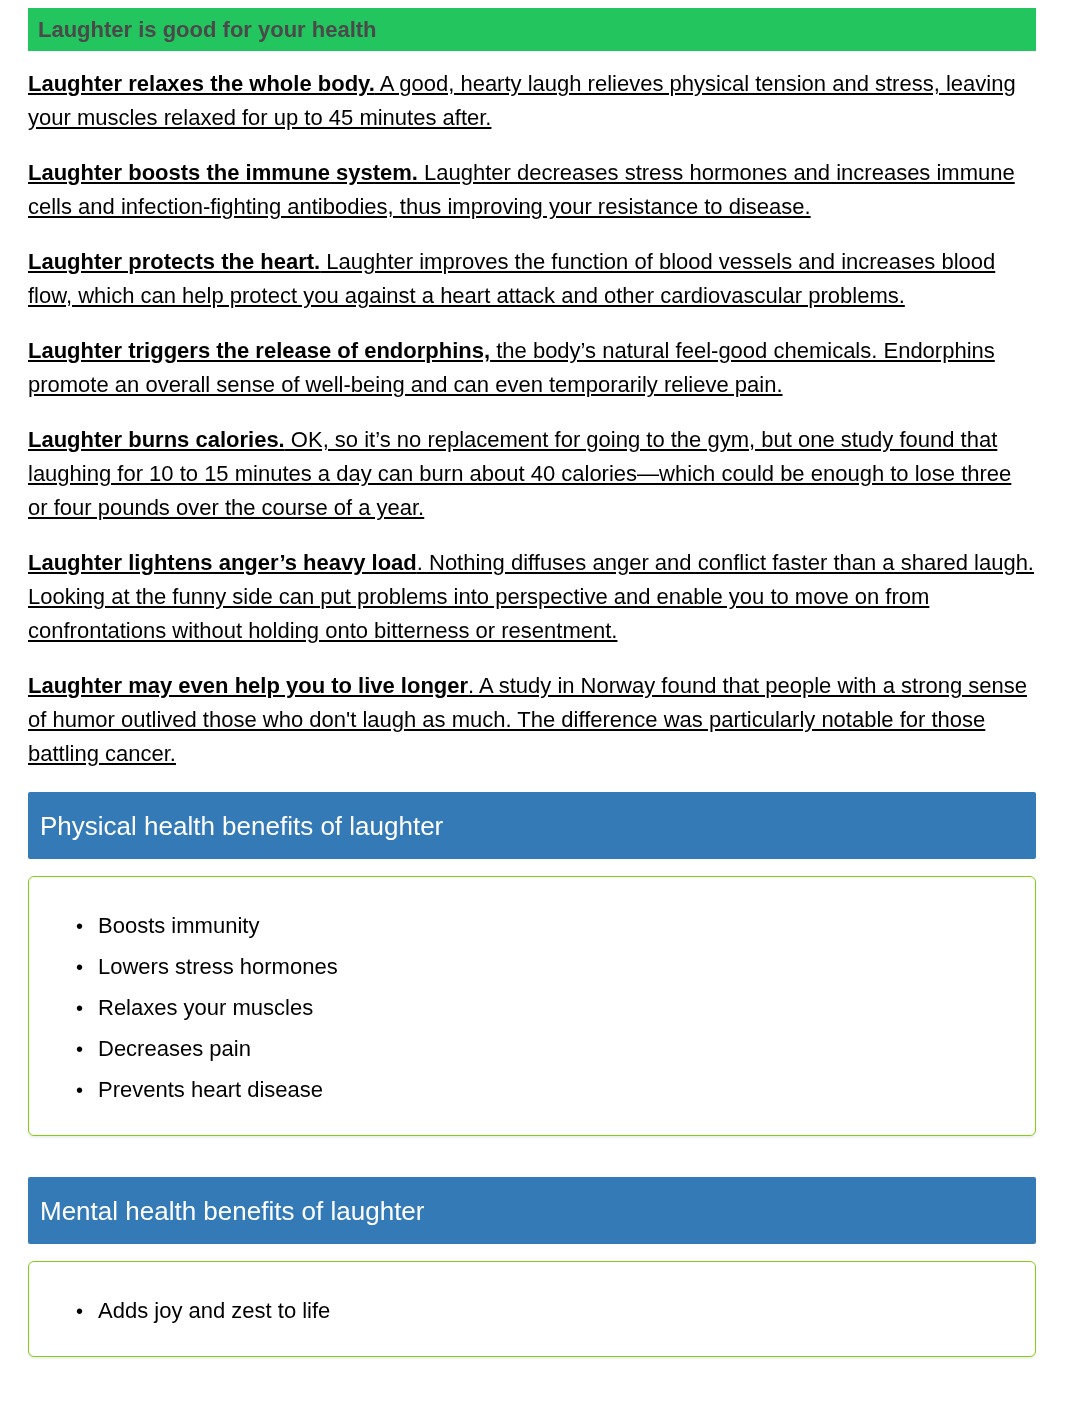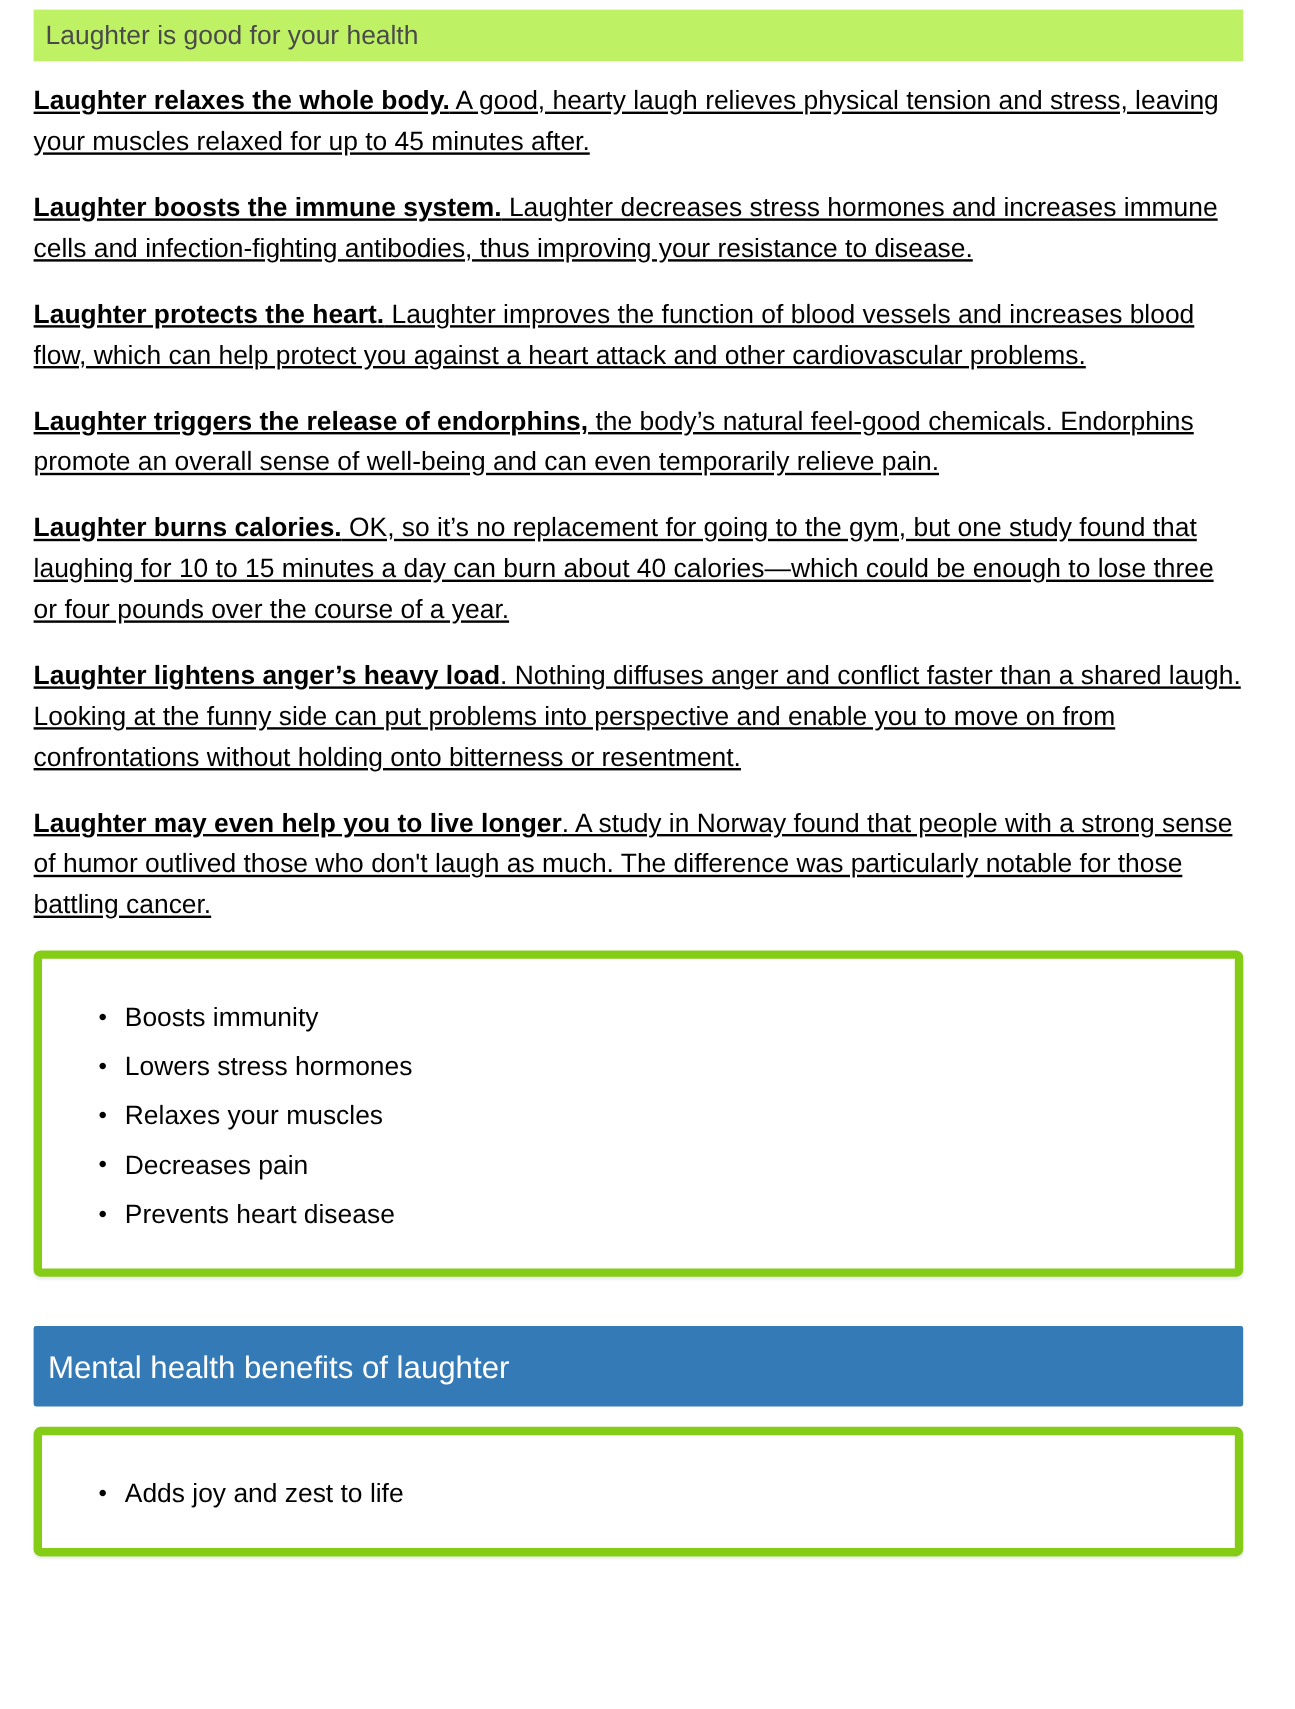--- a/index.html
+++ b/index.html
@@ -11,24 +11,24 @@
     width: 1079px;
     height: 1424px;
     overflow: hidden;
     font-family: "Liberation Sans", sans-serif;
     color: #000000;
   }
   .page {
     padding: 8px 43px 0 28px;
   }
   .doc-header {
-    background: #bef264;
+    background: #22c55e;
     color: #4a4a4a;
     font-size: 22px;
-    font-weight: normal;
+    font-weight: bold;
     line-height: 25px;
     padding: 9px 10px;
     margin: 0 0 16px 0;
   }
   .para {
     font-size: 22px;
     line-height: 34px;
     margin: 0 0 21px 0;
     color: #000000;
     text-decoration: underline;
@@ -43,21 +43,21 @@
     line-height: 34px;
     font-weight: normal;
     padding: 17px 12px 16px 12px;
     border-radius: 2px;
     margin: 17px 0 0 0;
   }
   .section-heading.spaced {
     margin-top: 41px;
   }
   .panel {
-    border: 7px solid #84cc16;
+    border: 1px solid #84cc16;
     border-radius: 6px;
     margin-top: 17px;
     padding: 32px 20px 28px 20px;
     box-shadow: 0 2px 2px rgba(0,0,0,0.07);
     background: #ffffff;
   }
   .panel ul {
     list-style: none;
     margin: 0;
     padding: 0 0 0 49px;
@@ -99,20 +99,21 @@
 
   <p class="para"><b>Laughter burns calories.</b><span> OK, so it’s no replacement for going to the gym, but one study found that laughing for 10 to 15 minutes a day can burn about 40 calories—which could be enough to lose three or four pounds over the course of a year.</span></p>
 
   <p class="para"><b>Laughter lightens anger’s heavy load</b><span>. Nothing diffuses anger and conflict faster than a shared laugh. Looking at the funny side can put problems into perspective and enable you to move on from confrontations without holding onto bitterness or resentment.</span></p>
 
   <p class="para"><b>Laughter may even help you to live longer</b><span>. A study in Norway found that people with a strong sense of humor outlived those who don't laugh as much. The difference was particularly notable for those battling cancer.</span></p>
 </div>
 
   <div id="sections">
   <div>
+    <div class="section-heading">Physical health benefits of laughter</div>
     <div class="panel">
       <ul>
             <li>Boosts immunity</li>
             <li>Lowers stress hormones</li>
             <li>Relaxes your muscles</li>
             <li>Decreases pain</li>
             <li>Prevents heart disease</li>
           </ul>
     </div>
   </div>

